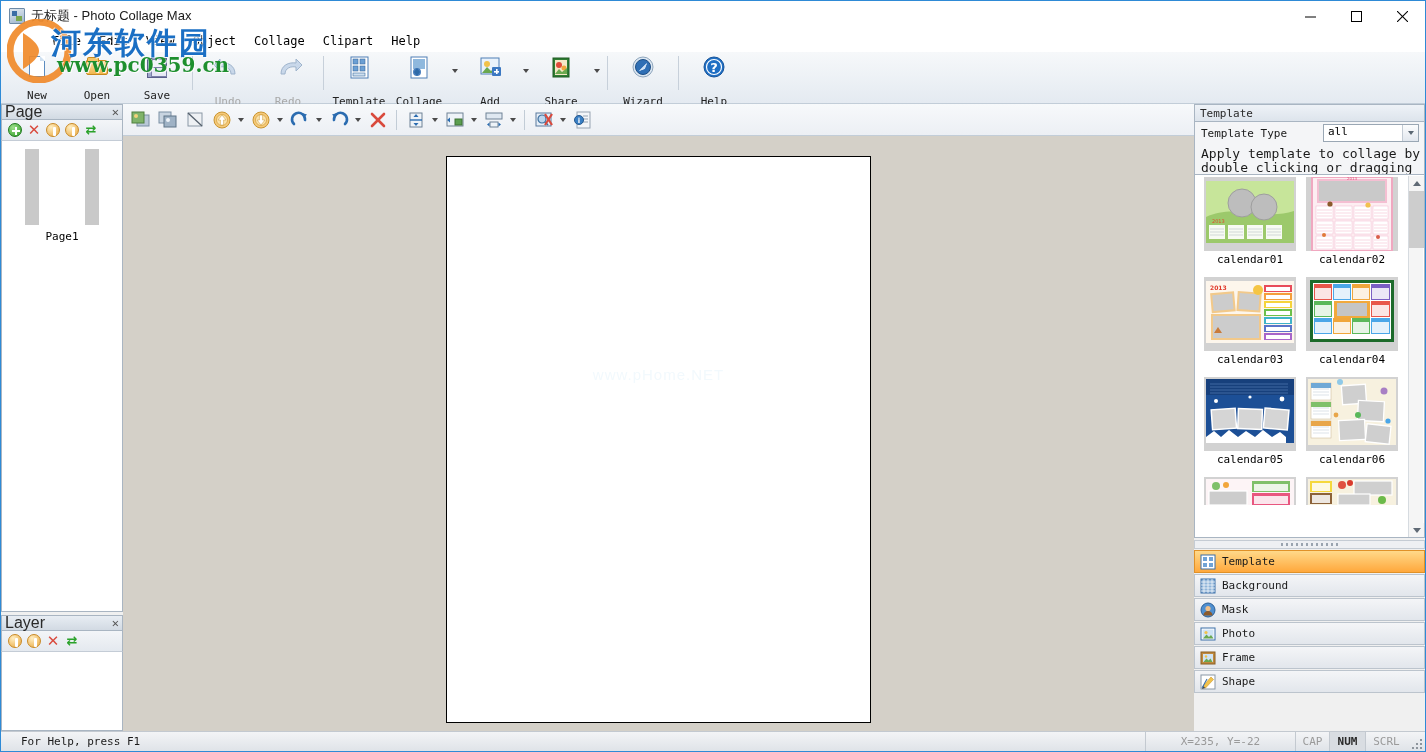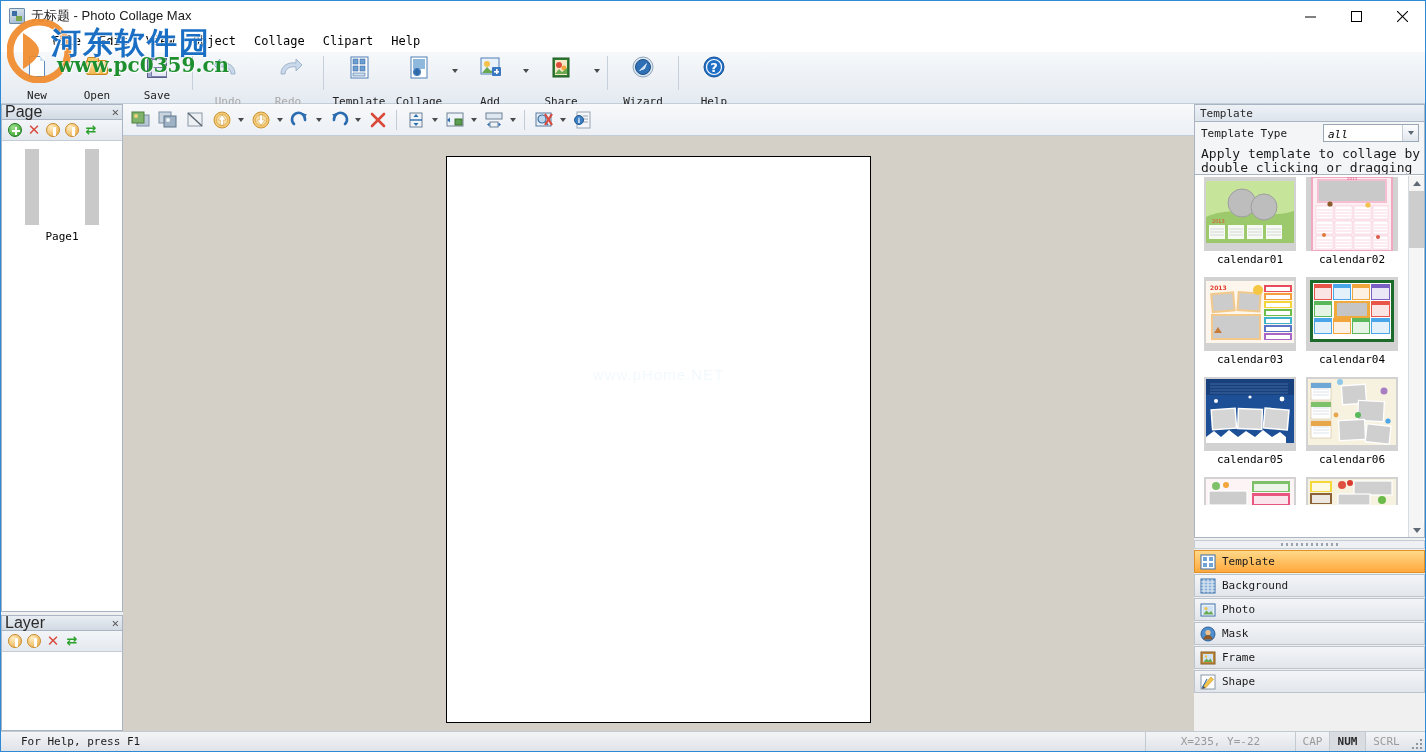--- a/index.html
+++ b/index.html
@@ -238,21 +238,21 @@
     position:absolute; left:0; top:18px; width:231px; height:22px;
     background:#f4f5f7; border-left:1px solid #a9b5c2; border-right:1px solid #a9b5c2;
     display:flex; align-items:center; padding-left:6px;
   }
   #tmpl-type-label {
     font-family:"DejaVu Sans Mono", monospace; font-size:11px; color:#1a1a1a;
     width: 122px;
   }
   #tmpl-type-select {
     width: 96px; height: 18px; background:#ffffff; border:1px solid #9aa7b4;
-    display:flex; align-items:flex-end; position:relative;font-style:italic;
+    display:flex; align-items:flex-start; position:relative;
   }
   #tmpl-type-select .sel-val {
     font-family:"DejaVu Sans Mono", monospace; font-size:11px; color:#000; padding-left:4px;
   }
   #tmpl-type-select .sel-btn {
     position:absolute; right:0; top:0; width:16px; height:16px;
     background:linear-gradient(#fbfcfd,#e2e7ee); border-left:1px solid #c3cbd4;
     display:flex;align-items:center;justify-content:center;
   }
   #tmpl-type-select .sel-btn i{
@@ -1100,38 +1100,38 @@
                 <line x1="12" y1="1" x2="12" y2="15"></line>
             </g>
           </svg>
         </span>
         <span class="cat-lb">Background</span>
       </div>
 
       <div class="cat-item">
         <span class="cat-ic">
           <svg width="16" height="16" viewBox="0 0 16 16">
+            <circle cx="8" cy="8" r="7" fill="#4f8fd0" stroke="#2c5f96"></circle>
+            <circle cx="8" cy="6.5" r="2.6" fill="#f0c08a"></circle>
+            <path d="M3.5 13.5 c0 -3 2 -4.5 4.5 -4.5 s4.5 1.5 4.5 4.5 z" fill="#8b5a2b"></path>
+          </svg>
+        </span>
+        <span class="cat-lb">Mask</span>
+      </div>
+
+      <div class="cat-item">
+        <span class="cat-ic">
+          <svg width="16" height="16" viewBox="0 0 16 16">
             <rect x="1" y="2" width="14" height="12" fill="#ffffff" stroke="#3b6fa8"></rect>
             <rect x="2.5" y="3.5" width="11" height="9" fill="#cfe3f5"></rect>
             <circle cx="6" cy="6.5" r="1.6" fill="#f2c24a"></circle>
             <path d="M3 12.5 l3.5 -4 l2.5 2.5 l2 -2 l2.5 3.5 z" fill="#6aa84f"></path>
           </svg>
         </span>
         <span class="cat-lb">Photo</span>
-      </div>
-
-      <div class="cat-item">
-        <span class="cat-ic">
-          <svg width="16" height="16" viewBox="0 0 16 16">
-            <circle cx="8" cy="8" r="7" fill="#4f8fd0" stroke="#2c5f96"></circle>
-            <circle cx="8" cy="6.5" r="2.6" fill="#f0c08a"></circle>
-            <path d="M3.5 13.5 c0 -3 2 -4.5 4.5 -4.5 s4.5 1.5 4.5 4.5 z" fill="#8b5a2b"></path>
-          </svg>
-        </span>
-        <span class="cat-lb">Mask</span>
       </div>
 
       <div class="cat-item">
         <span class="cat-ic">
           <svg width="16" height="16" viewBox="0 0 16 16">
             <rect x="1" y="2" width="14" height="12" fill="#c08a3e" stroke="#8a5f24"></rect>
             <rect x="3" y="4" width="10" height="8" fill="#cfe3f5"></rect>
             <circle cx="6" cy="6.5" r="1.2" fill="#f2c24a"></circle>
             <path d="M3.5 12 l3 -3.5 l2 2 l2 -2 l2 3.5 z" fill="#6aa84f"></path>
           </svg>

